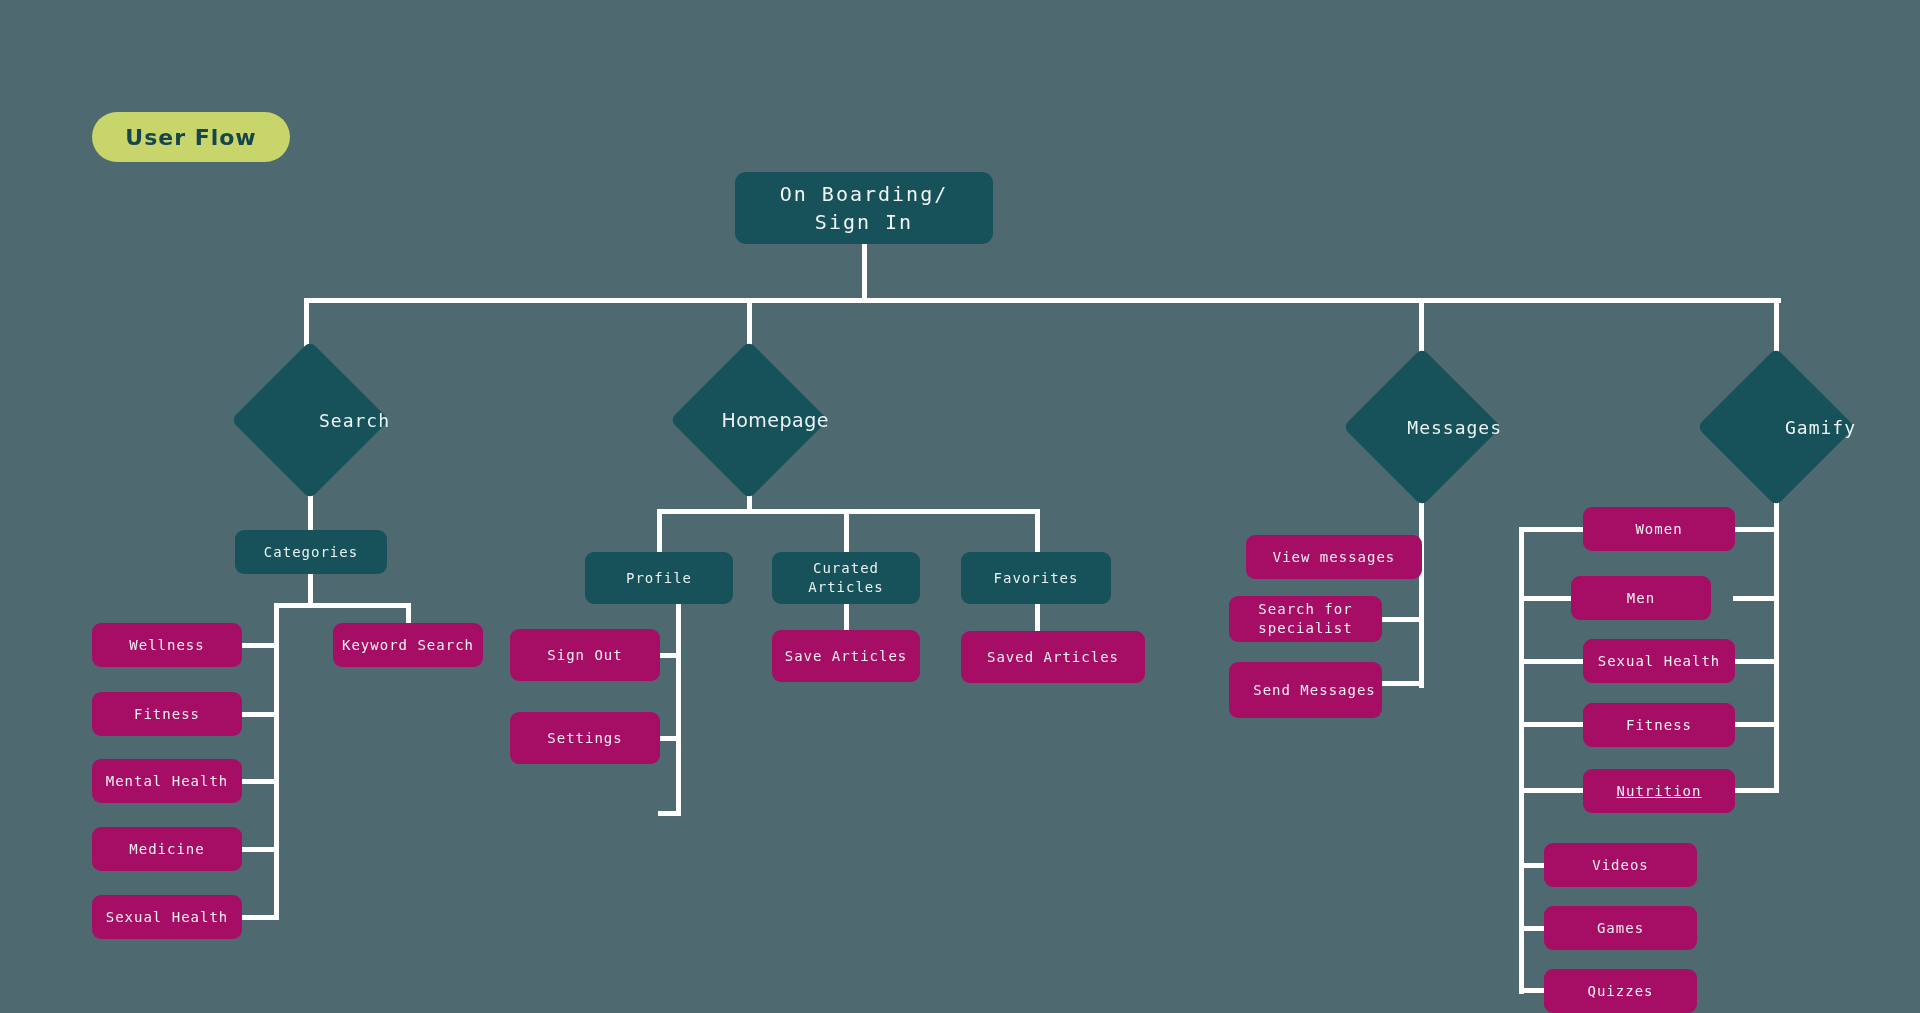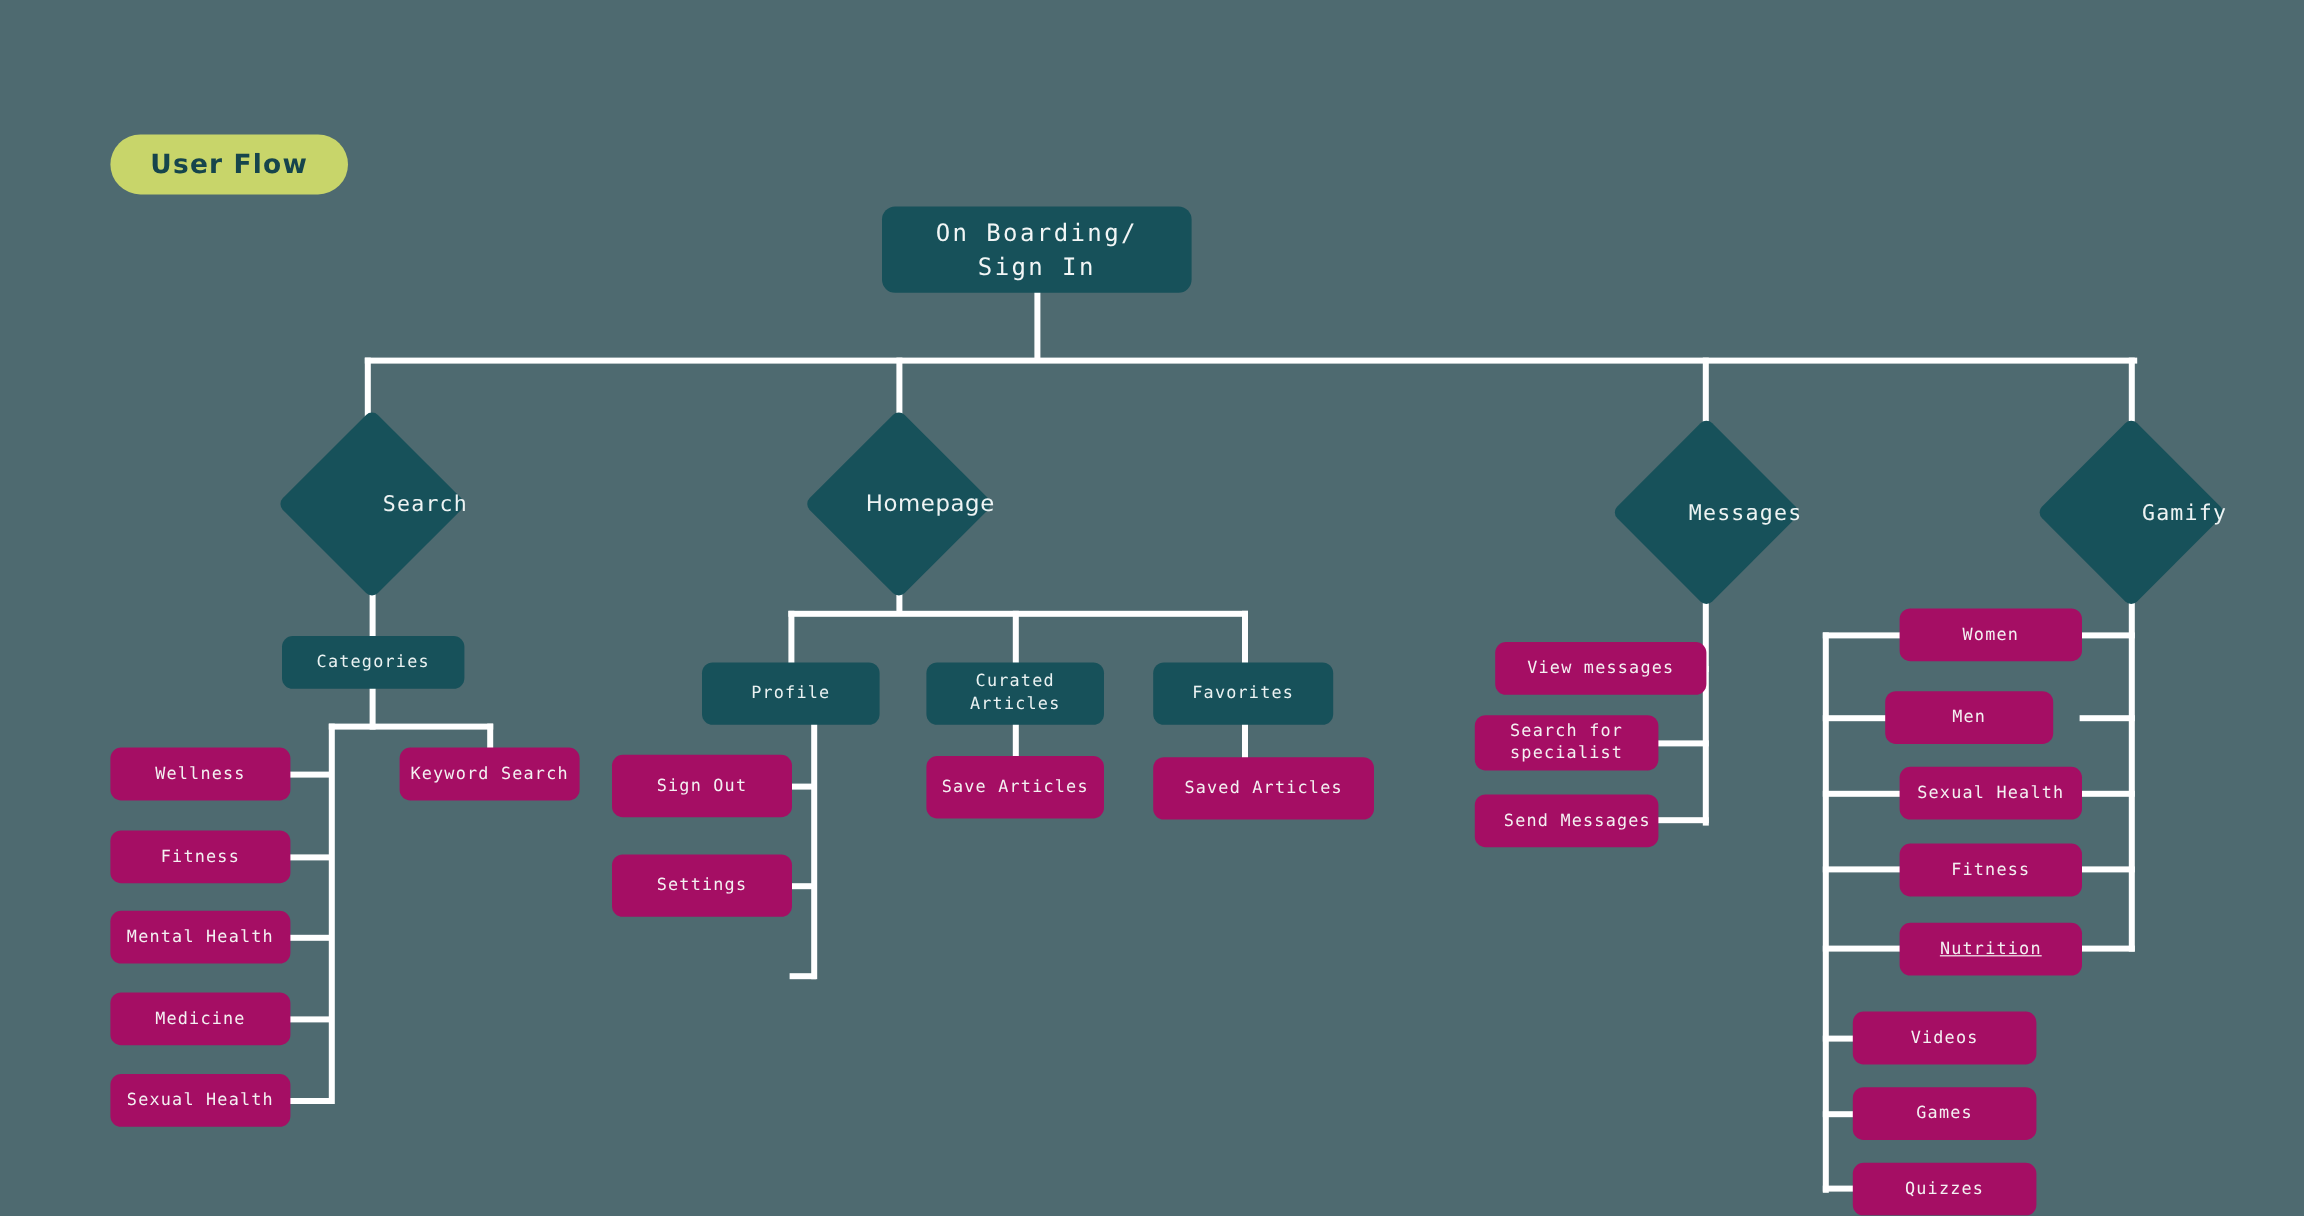--- a/index.html
+++ b/index.html
@@ -151,21 +151,21 @@
   <div class="node teal" style="left:585px;top:552px;width:148px;height:52px;">Profile</div>
   <div class="node teal" style="left:772px;top:552px;width:148px;height:52px;">Curated Articles</div>
   <div class="node teal" style="left:961px;top:552px;width:150px;height:52px;">Favorites</div>
   <div class="node magenta" style="left:510px;top:629px;width:150px;height:52px;">Sign Out</div>
   <div class="node magenta" style="left:510px;top:712px;width:150px;height:52px;">Settings</div>
   <div class="node magenta" style="left:772px;top:630px;width:148px;height:52px;">Save Articles</div>
   <div class="node magenta" style="left:961px;top:631px;width:184px;height:52px;">Saved Articles</div>
 
   <div class="node magenta" style="left:1229px;top:535px;width:176px;height:44px;margin-left:17px;">View messages</div>
   <div class="node magenta" style="left:1229px;top:596px;width:153px;height:46px;">Search for specialist</div>
-  <div class="node magenta" style="left:1229px;top:662px;width:153px;height:44px;padding-left:24px;">Send Messages</div>
+  <div class="node magenta" style="left:1229px;top:662px;width:153px;height:56px;padding-left:24px;">Send Messages</div>
 
   <div class="node magenta" style="left:1583px;top:507px;width:152px;height:44px;">Women</div>
   <div class="node magenta" style="left:1571px;top:576px;width:140px;height:44px;">Men</div>
   <div class="node magenta" style="left:1583px;top:639px;width:152px;height:44px;">Sexual Health</div>
   <div class="node magenta" style="left:1583px;top:703px;width:152px;height:44px;">Fitness</div>
   <div class="node magenta" style="left:1583px;top:769px;width:152px;height:44px;text-decoration:underline;">Nutrition</div>
   <div class="node magenta" style="left:1544px;top:843px;width:153px;height:44px;">Videos</div>
   <div class="node magenta" style="left:1544px;top:906px;width:153px;height:44px;">Games</div>
   <div class="node magenta" style="left:1544px;top:969px;width:153px;height:44px;">Quizzes</div>
 

